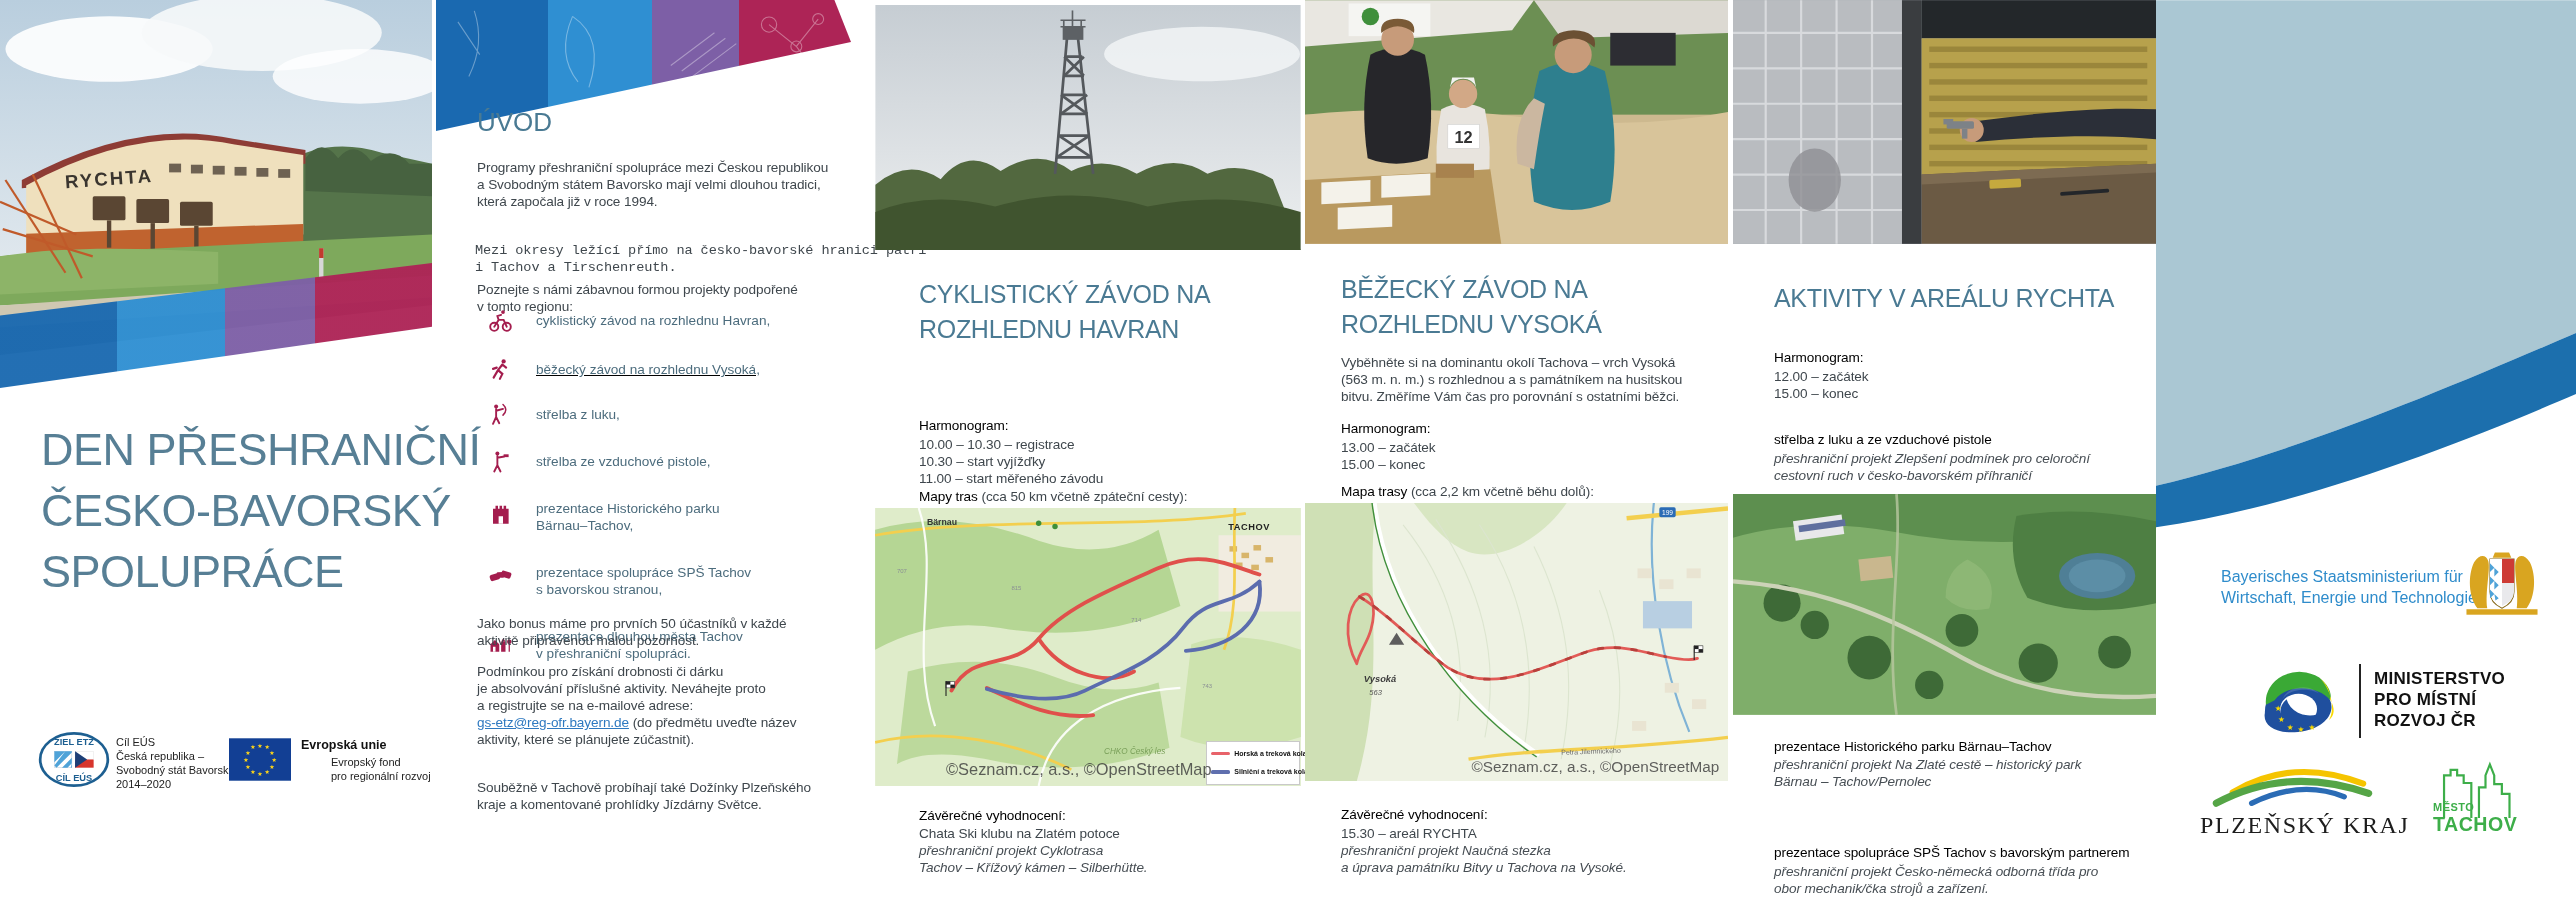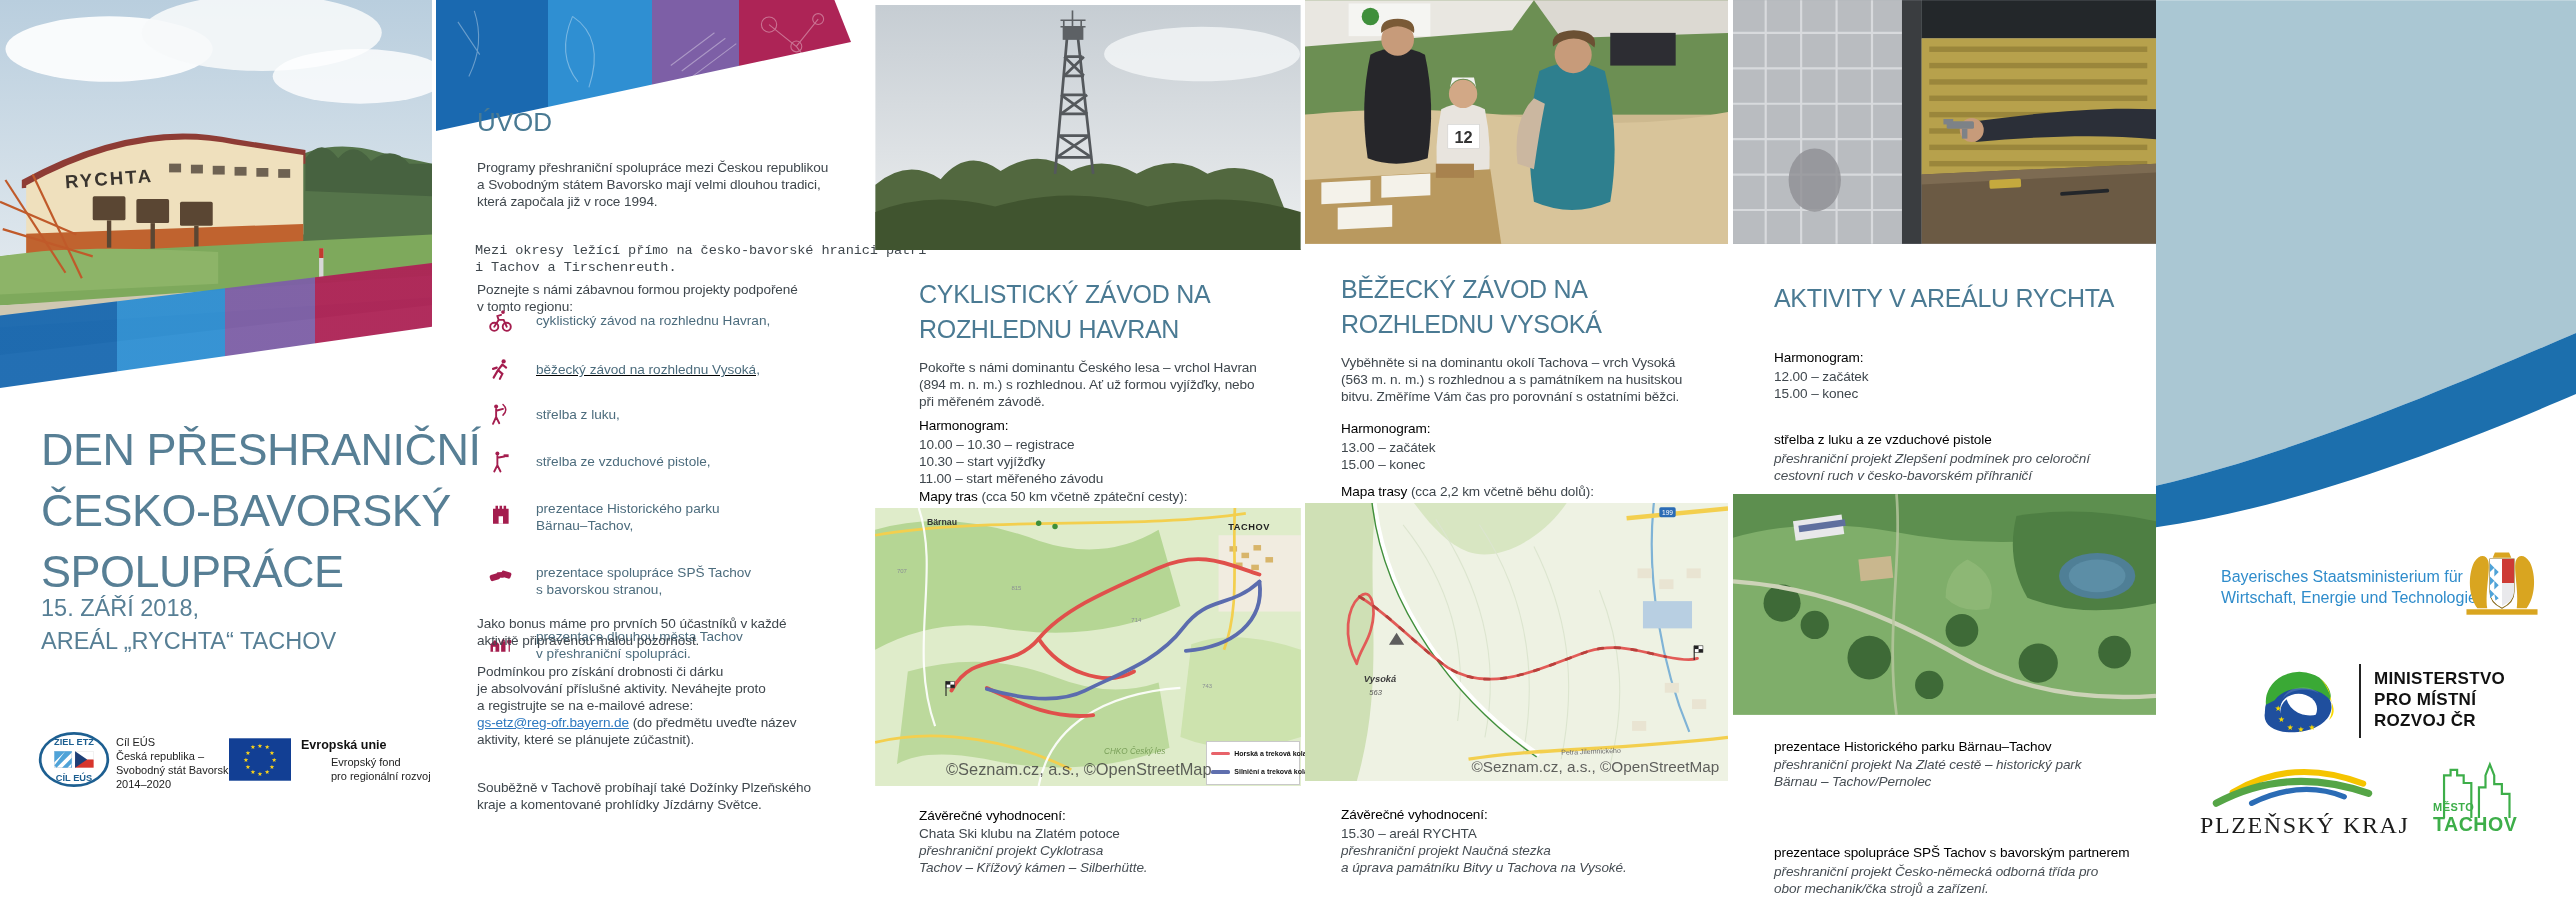--- a/index.html
+++ b/index.html
@@ -87,24 +87,20 @@
   </div>
 
   <div class="abs stripe-band" style="left:0;top:263px;width:432px;height:125px;clip-path:polygon(0 42%,100% 0,100% 51%,0 100%);opacity:0.96;"></div>
 
   <div class="abs" style="left:41px;top:419px;">
     <div class="title-line">DEN PŘESHRANIČNÍ</div>
     <div class="title-line">ČESKO-BAVORSKÝ</div>
     <div class="title-line">SPOLUPRÁCE</div>
   </div>
 
-  <div class="abs" style="left:41px;top:592px;">
-    <div class="date-line">15. ZÁŘÍ 2018,</div>
-    <div class="date-line">AREÁL „RYCHTA“ TACHOV</div>
-  </div>
 
   <div class="abs" style="left:38px;top:731px;">
     <svg width="72" height="57" viewBox="0 0 132 104">
       <ellipse cx="66" cy="52" rx="62" ry="48" fill="#fff" stroke="#1d5f91" stroke-width="5"></ellipse>
       <rect x="30" y="37" width="32" height="30" fill="#fff" stroke="#bcd" stroke-width="1"></rect>
       <path d="M30,37 l10,0 l-10,10 Z M40,37 l10,0 l-20,20 l0,-10 Z M50,37 l12,0 l0,2 l-28,28 l-4,-4 Z M62,49 l0,10 l-8,8 l-10,0 Z M62,59 l0,8 l-2,0 Z" fill="#4fa3d8"></path>
       <rect x="68" y="37" width="34" height="15" fill="#fff" stroke="#ccc" stroke-width="0.5"></rect>
       <rect x="68" y="52" width="34" height="15" fill="#d7352c"></rect>
       <path d="M68,37 L90,52 L68,67 Z" fill="#1d3f77"></path>
       <text x="66" y="26" text-anchor="middle" font-size="17" font-weight="bold" fill="#1d5f91">ZIEL ETZ</text>
@@ -305,25 +301,20 @@
         </g>
       <path d="M362,10 L362,24" stroke="#5d6165" stroke-width="3"></path>
     </svg>
   </div>
 
   <div class="abs" style="left:44px;top:272px;">
     <div class="h-sec">CYKLISTICKÝ ZÁVOD NA</div>
     <div class="h-sec">ROZHLEDNU HAVRAN</div>
   </div>
 
-  <div class="abs" style="left:44px;top:354px;">
-    <div class="body-l">Pokořte s námi dominantu Českého lesa – vrchol Havran</div>
-    <div class="body-l">(894 m. n. m.) s rozhlednou. Ať už formou vyjížďky, nebo</div>
-    <div class="body-l">při měřeném závodě.</div>
-  </div>
 
   <div class="abs body-l sub-b" style="left:44px;top:412px;">Harmonogram:</div>
   <div class="abs" style="left:44px;top:431px;">
     <div class="body-l">10.00 – 10.30 – registrace</div>
     <div class="body-l">10.30 – start vyjížďky</div>
     <div class="body-l">11.00 – start měřeného závodu</div>
   </div>
 
   <div class="abs body-l" style="left:44px;top:483px;">
     <span class="sub-b">Mapy tras</span>

